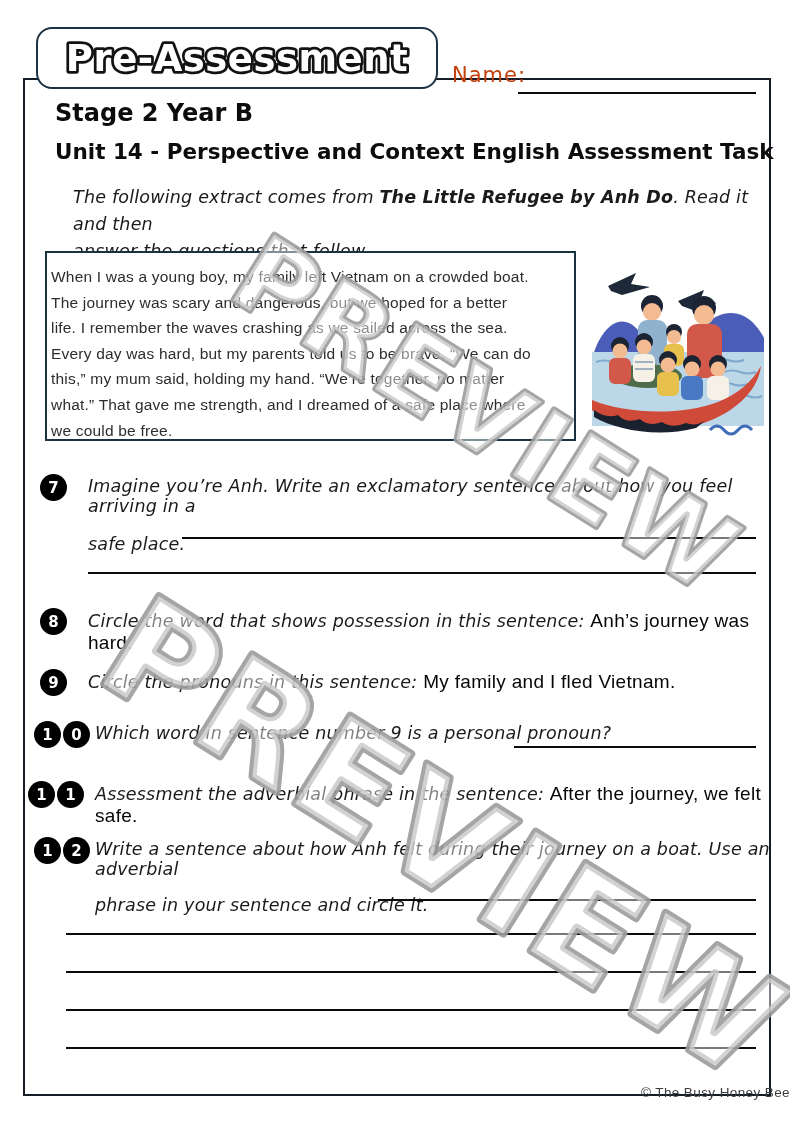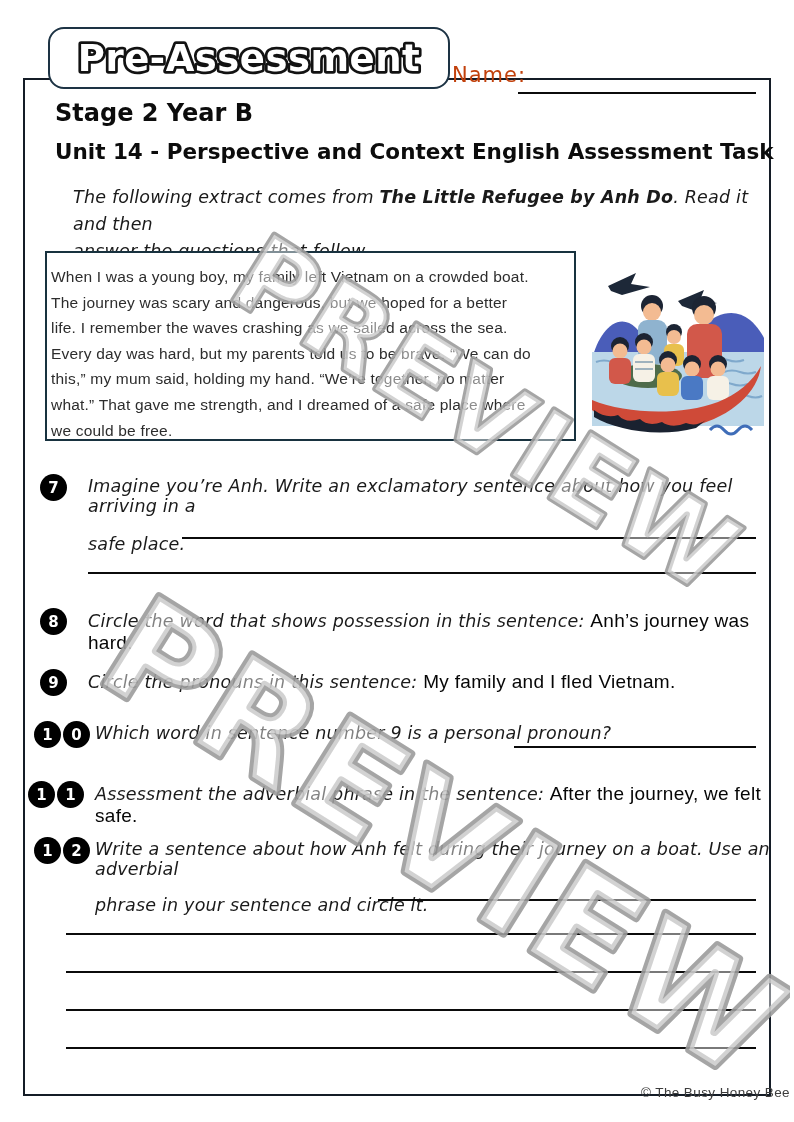--- a/index.html
+++ b/index.html
@@ -2,21 +2,21 @@
 <html><head>
 <meta charset="utf-8">
 <style>
   html,body{margin:0;padding:0;background:#fff;}
   .page{position:relative;width:794px;height:1122px;background:#fff;overflow:hidden;
         font-family:"Liberation Sans",sans-serif;color:#111;}
   .abs{position:absolute;}
 
   
   .frame{position:absolute;left:23px;top:78px;width:744px;height:1014px;border:2.5px solid #141c26;background:#fff;}
-  .tab{position:absolute;left:48px;top:27px;width:398px;height:58px;background:#fff;border:2.5px solid #1d3344;
+  .tab{position:absolute;left:36px;top:27px;width:398px;height:58px;background:#fff;border:2.5px solid #1d3344;
        border-radius:16px;z-index:6;display:flex;align-items:center;justify-content:center;}
 
   
   .hand{font-family:"DejaVu Sans",sans-serif;font-style:italic;font-size:17.5px;color:#1a1a1a;letter-spacing:.2px;}
   .print{font-family:"Liberation Sans",sans-serif;font-style:normal;font-size:19px;color:#060606;letter-spacing:.3px;}
   .heading{font-family:"DejaVu Sans",sans-serif;font-weight:800;color:#0c0c0c;}
   .stage-title{left:55px;top:99px;font-size:24px;}
   .unit-title{left:55px;top:139px;font-size:21.5px;}
   .name-label{left:452px;top:63px;font-family:"DejaVu Sans",sans-serif;font-size:21px;letter-spacing:1px;color:#c2410c;}
   .intro{left:73px;top:184px;width:706px;line-height:27px;}

